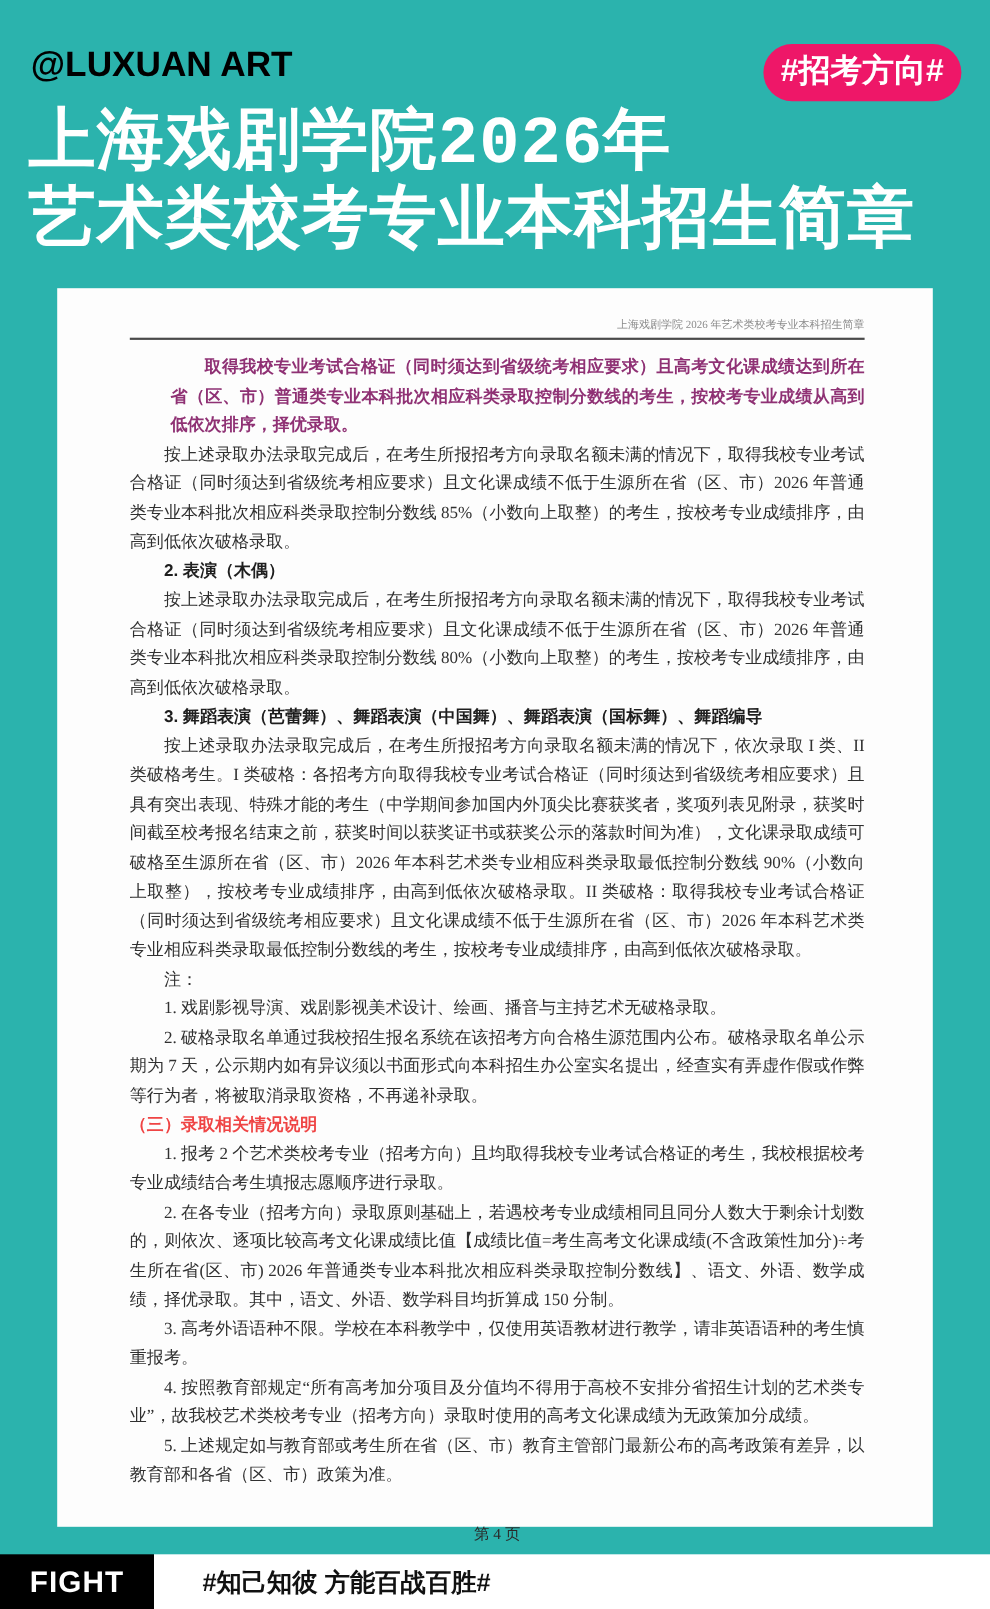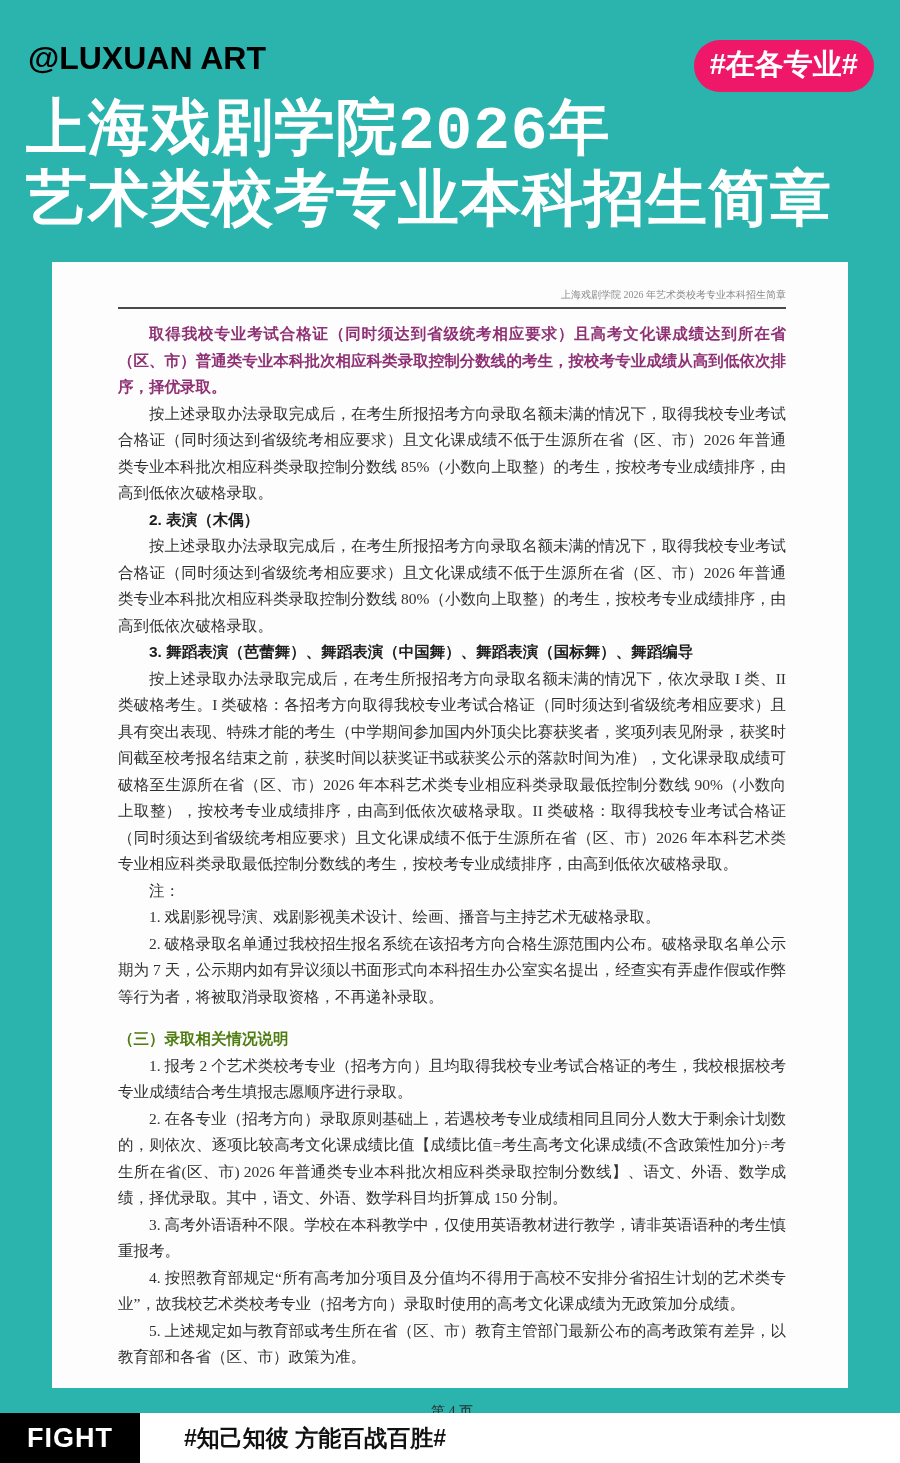--- a/index.html
+++ b/index.html
@@ -51,31 +51,32 @@
     margin-top: 12px;
     font-size: 15.5px; line-height: 26.5px;
     color: #303030;
     font-family: "Liberation Serif", serif;
     text-align: justify;
   }
   .intro {
     color: #8f3174; font-weight: 700;
     font-family: Liberation Sans, sans-serif;
     text-indent: 2em;
+    margin-left: 37px;
   }
   .sec-heading {
     font-weight: 700; color: #1e1e1e;
     font-family: "Liberation Sans", sans-serif;
     text-indent: 2em;
   }
   .para { text-indent: 2em; }
   .note-label { text-indent: 2em; }
   .sub-heading {
-    margin-top: 16px;
-    font-weight: 700; color: #4d7c0f;
+    margin-top: 0;
+    font-weight: 700; color: #ef4444;
     font-family: "Liberation Sans", sans-serif;
   }
   .page-num {
     margin-top: 28px;
     text-align: center;
     font-size: 14px; color: #2a2a2a;
     font-family: "Liberation Serif", serif;
   }
   
   .bottom-bar {
@@ -94,21 +95,21 @@
     display: flex; align-items: center;
     padding-left: 44px;
     font-size: 23px; font-weight: 900; color: #111;
   }
 </style>
 </head>
 <body>
 
 <div class="top-area">
   <div class="brand">@LUXUAN ART</div>
-  <div class="badge">#在各专业#</div>
+  <div class="badge">#招考方向#</div>
   <div class="main-title">
     <div>上海戏剧学院2026年</div>
     <div>艺术类校考专业本科招生简章</div>
   </div>
 </div>
 
 <div class="doc-card">
   <div class="doc-inner">
     <div class="doc-header">上海戏剧学院 2026 年艺术类校考专业本科招生简章</div>
     <div class="doc-body">

